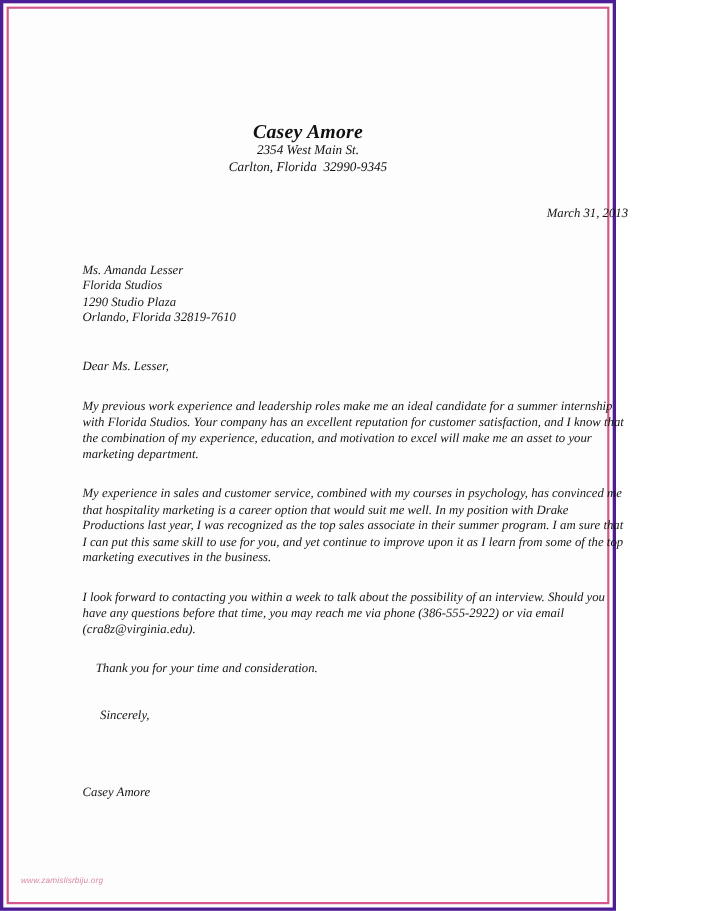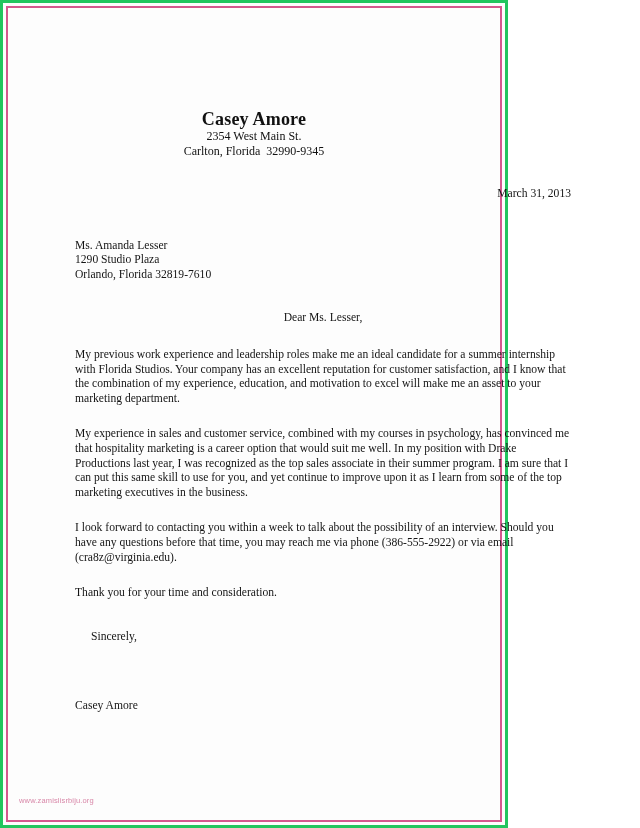--- a/index.html
+++ b/index.html
@@ -10,25 +10,26 @@
   body {
     width: 640px;
     height: 828px;
     background: #ffffff;
     font-family: "Liberation Serif", "DejaVu Serif", serif;
     overflow: hidden;
   }
 
   #page {
     position: relative;
-    width: 508px;
+    width: 560px;
     height: 828px;
     box-sizing: border-box;
-    background: #22c55e;
+    background: #4c1d95;
     padding: 3px;
+    font-style: italic;
   }
 
   #page-frame {
     position: absolute;
     left: 3px;
     top: 3px;
     right: 3px;
     bottom: 3px;
     border: 2px solid #d4588e;
     box-sizing: border-box;
@@ -84,31 +85,30 @@
   .recipient {
     margin: 0 0 29px 0;
   }
   .recipient div {
     white-space: pre;
   }
 
   .salutation {
     margin: 0 0 22px 0;
     white-space: pre;
-    text-align: center;
   }
 
   .para {
     margin: 13px 0 21px 0;
     text-align: left;
     white-space: pre-line;
   }
 
   .closing-thanks {
-    margin: 0 0 29px 0;
+    margin: 0 0 29px 12px;
     white-space: pre;
   }
 
   .closing-sincerely {
     margin: 0 0 55px 16px;
     white-space: pre;
   }
 
   .signature-name {
     margin: 0;
@@ -139,20 +139,21 @@
       <div class="addr">2354 West Main St.</div>
       <div class="addr">Carlton, Florida  32990-9345</div>
     </div>
 
     <div class="letter-body">
 
       <div class="date-line">March 31, 2013</div>
 
       <div class="recipient">
         <div>Ms. Amanda Lesser</div>
+        <div>Florida Studios</div>
         <div>1290 Studio Plaza</div>
         <div>Orlando, Florida 32819-7610</div>
       </div>
 
       <div class="salutation">Dear Ms. Lesser,</div>
 
       <p class="para">My previous work experience and leadership roles make me an ideal candidate for a summer internship with Florida Studios. Your company has an excellent reputation for customer satisfaction, and I know that the combination of my experience, education, and motivation to excel will make me an asset to your marketing department.</p>
 
       <p class="para">My experience in sales and customer service, combined with my courses in psychology, has convinced me that hospitality marketing is a career option that would suit me well.  In my position with Drake Productions last year, I was recognized as the top sales associate in their summer program.  I am sure that I can put this same skill to use for you, and yet continue to improve upon it as I learn from some of the top marketing executives in the business.</p>
 

